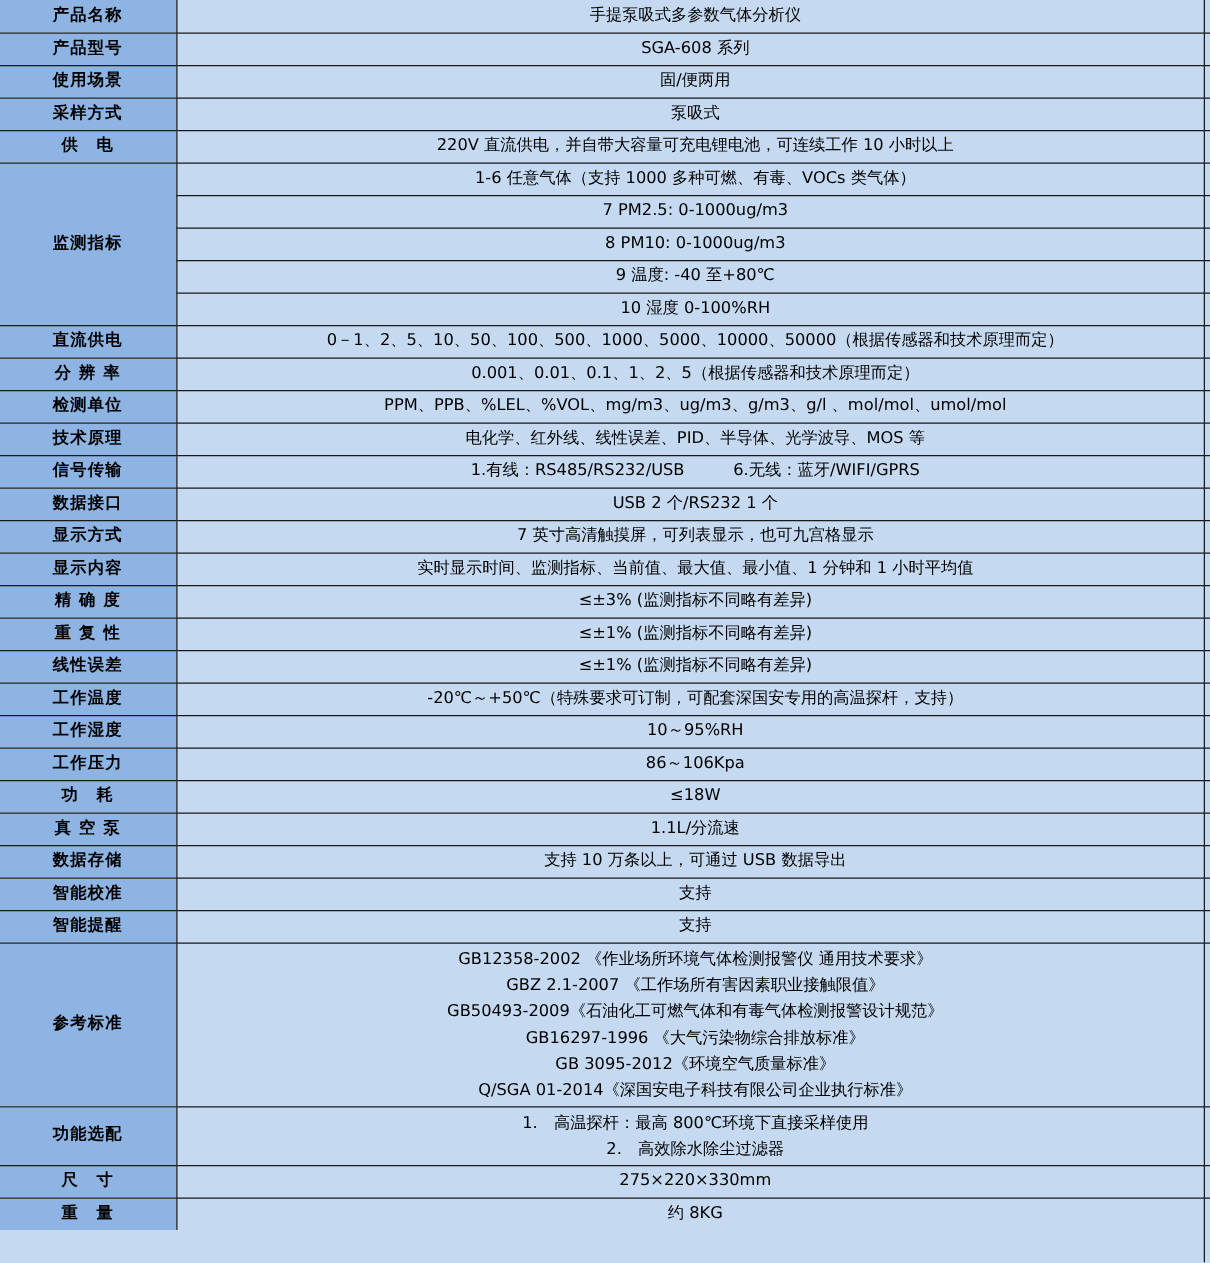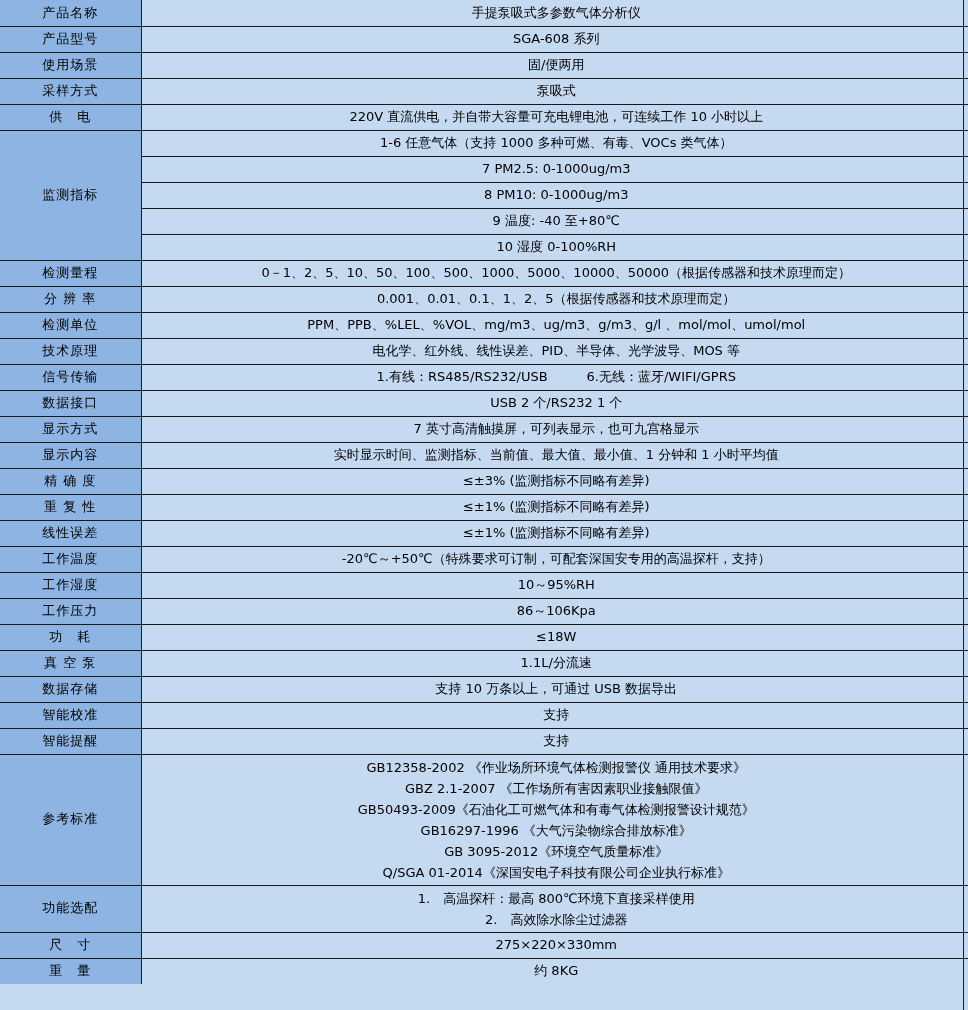--- a/index.html
+++ b/index.html
@@ -25,21 +25,21 @@
   table.spec th,
   table.spec td{
     border:1px solid #1A1A1A;
     font-size:13px;
     line-height:1.25;
     vertical-align:middle;
     overflow:hidden;
   }
   table.spec th{
     background:#8DB4E2;
-    font-weight:normal;
+    font-weight:bold;
     text-align:center;
     padding:0 4px;
     letter-spacing:1px;
   }
   table.spec td{
     background:#C5D9F1;
     text-align:center;
     padding:2px 8px 2px 11px;
   }
   tr.r{height:26px;}
@@ -98,21 +98,21 @@
         <td>8 PM10: 0-1000ug/m3</td>
       </tr>
       <tr class="r">
         <td>9 温度: -40 至+80℃</td>
       </tr>
       <tr class="r">
         <td>10 湿度 0-100%RH</td>
       </tr>
 
       <tr class="r">
-        <th>检测量程</th>
+        <th>直流供电</th>
         <td>0－1、2、5、10、50、100、500、1000、5000、10000、50000（根据传感器和技术原理而定）</td>
       </tr>
       <tr class="r">
         <th>分 辨 率</th>
         <td>0.001、0.01、0.1、1、2、5（根据传感器和技术原理而定）</td>
       </tr>
       <tr class="r">
         <th>检测单位</th>
         <td>PPM、PPB、%LEL、%VOL、mg/m3、ug/m3、g/m3、g/l 、mol/mol、umol/mol</td>
       </tr>

